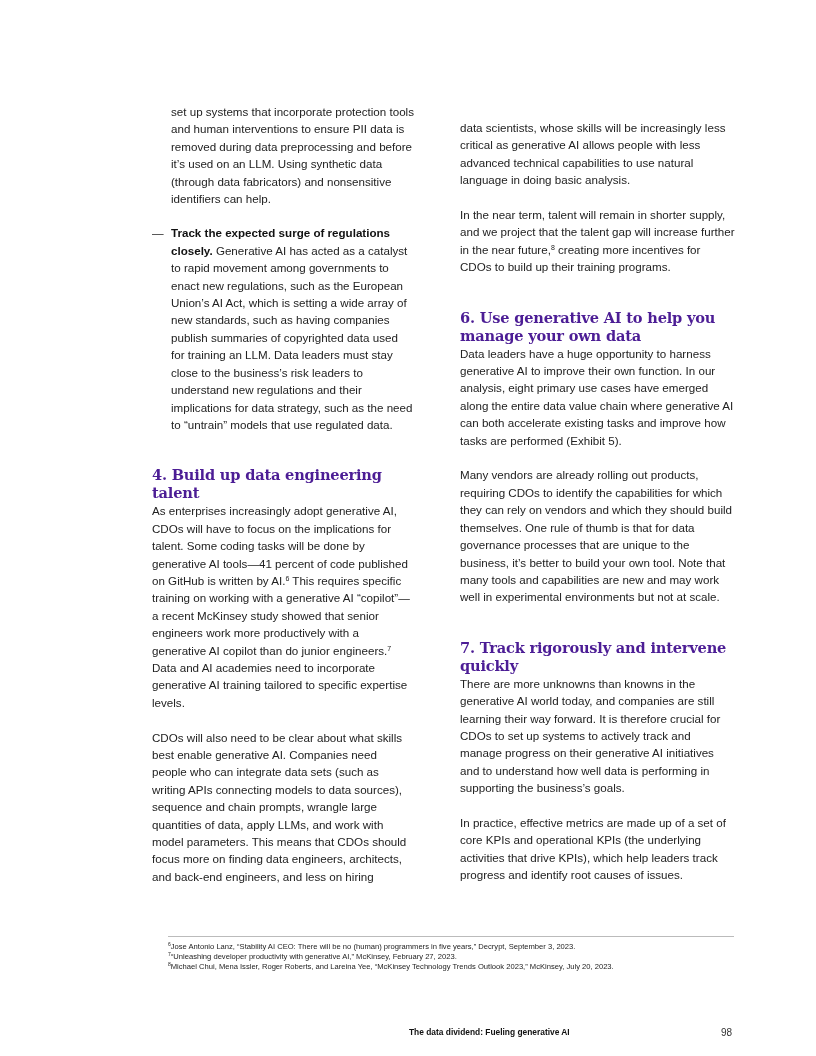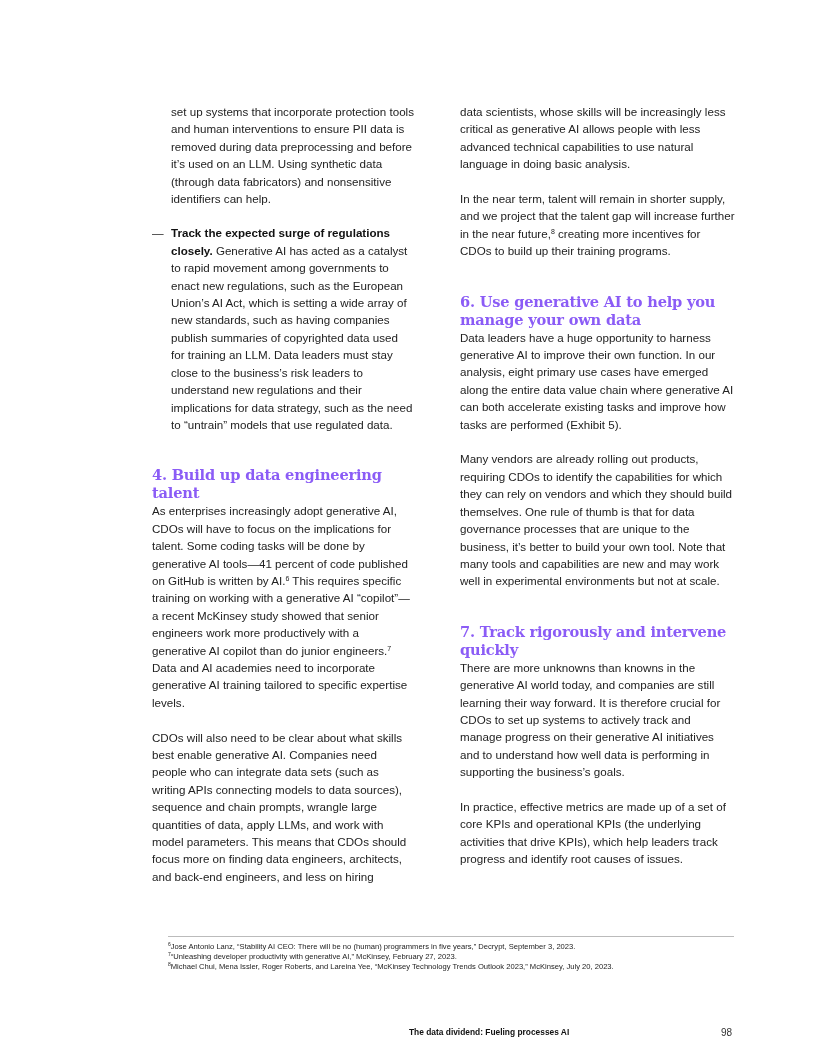--- a/index.html
+++ b/index.html
@@ -1,28 +1,28 @@
 <!DOCTYPE html>
 <html><head>
 <meta charset="utf-8">
 <style>
   html, body { margin: 0; padding: 0; background: #ffffff; }
   body { width: 816px; height: 1056px; position: relative; overflow: hidden;
          font-family: "Liberation Sans", sans-serif; color: #222222; }
   .col { position: absolute; font-size: 11.6px; line-height: 17.4px; }
   .col p { margin: 0; }
   .left { left: 152px; top: 103px; width: 262px; }
-  .right { left: 460px; top: 103px; width: 275px; }
+  .right { left: 460px; top: 119px; width: 275px; }
   .indent { padding-left: 19px; }
   .bullet { position: relative; padding-left: 19px; margin-top: 17px !important; }
   .dash { position: absolute; left: 0; top: 0; }
   .bold { font-weight: bold; color: #111; }
   .gap { height: 17.4px; }
   h2 { font-family: "DejaVu Serif", "Liberation Serif", serif; font-weight: bold;
-       font-size: 14.6px; line-height: 18px; margin: 0; color: #8b5cf6; letter-spacing: -0.2px; }
+       font-size: 14.6px; line-height: 18px; margin: 0; color: #4c1d95; letter-spacing: -0.2px; }
   .h5 { margin-top: 33px !important; }
   .h6 { margin-top: 33px !important; }
   .h7 { margin-top: 33px !important; }
   sup { font-size: 7px; line-height: 0; vertical-align: 4px; }
   .footnotes { position: absolute; left: 168px; top: 936px; width: 566px;
                border-top: 1px solid #bbbbbb; padding-top: 5px;
                font-size: 7.6px; line-height: 10px; color: #222; }
   .footnotes sup { font-size: 5px; vertical-align: 3px; }
   .footer-title { position: absolute; left: 409px; top: 1027px; font-size: 8.4px; font-weight: bold; color: #111; }
   .page-num { position: absolute; left: 721px; top: 1027px; font-size: 10px; color: #333; }
@@ -59,14 +59,14 @@
   <div class="gap"></div>
   <p>In practice, effective metrics are made up of a set of core KPIs and operational KPIs (the underlying activities that drive KPIs), which help leaders track progress and identify root causes of issues.</p>
 </div>
 
 <div class="footnotes">
   <div><sup>6</sup><span>Jose Antonio Lanz, “Stability AI CEO: There will be no (human) programmers in five years,” Decrypt, September 3, 2023.</span></div>
   <div><sup>7</sup><span>“Unleashing developer productivity with generative AI,” McKinsey, February 27, 2023.</span></div>
   <div><sup>8</sup><span>Michael Chui, Mena Issler, Roger Roberts, and Lareina Yee, “McKinsey Technology Trends Outlook 2023,” McKinsey, July 20, 2023.</span></div>
 </div>
 
-<div class="footer-title">The data dividend: Fueling processes AI</div>
+<div class="footer-title">The data dividend: Fueling generative AI</div>
 <div class="page-num">98</div>
 
 </body></html>

